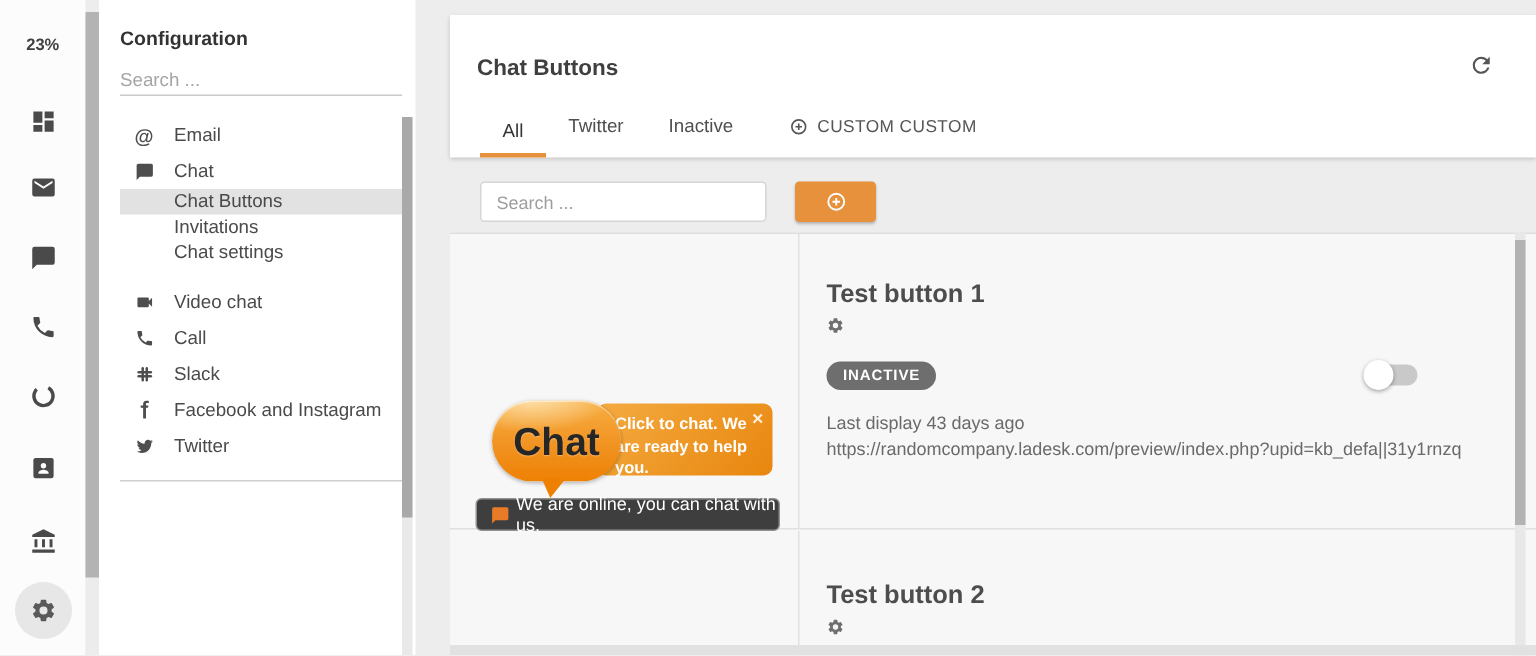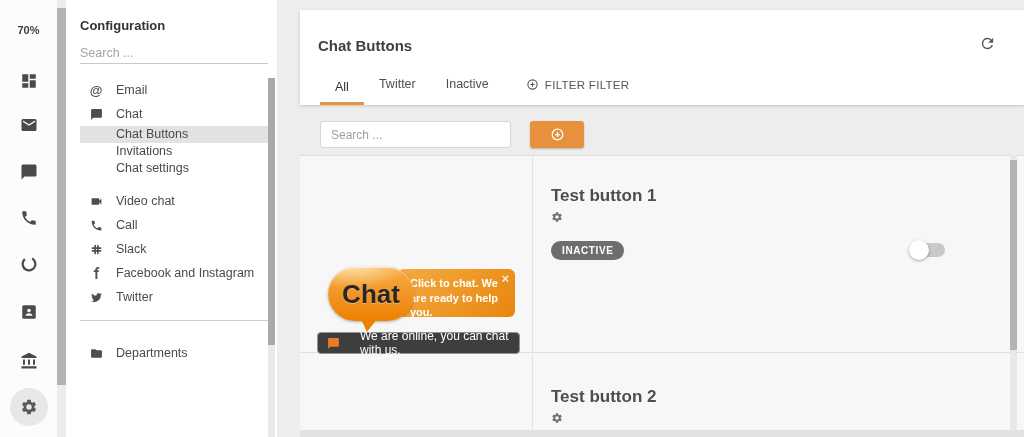--- a/index.html
+++ b/index.html
@@ -76,35 +76,35 @@
   .w-bubble { position:absolute; left:28px; top:111px; width:86px; height:54px; border-radius:27px; z-index:2;
               background:radial-gradient(120% 90% at 30% -10%, rgba(255,236,195,.95), rgba(255,255,255,0) 55%),
                          linear-gradient(180deg,#f7ae42 0%,#f19322 55%,#ee8103 100%);
               box-shadow:0 1px 3px rgba(0,0,0,.3), inset 0 1px 0 rgba(255,255,255,.5);
               display:flex; align-items:center; justify-content:center; }
   .w-bubble span { font-size:26px; font-weight:bold; color:#262626; text-shadow:0 1px 1px rgba(255,255,255,.35); }
   .w-tail { position:absolute; left:60px; top:163px; width:0; height:0; z-index:2;
             border-left:8px solid transparent; border-right:8px solid transparent; border-top:13px solid #ee8103;
             transform:skewX(-10deg); }
   .w-bar { position:absolute; left:17px; top:176px; width:203px; height:22px; background:#3e3e3e; border:1px solid #919191;
-           border-radius:4px; display:flex; align-items:center; gap:20px; padding-left:9px;
+           border-radius:4px; display:flex; align-items:center; gap:4px; padding-left:9px;
            color:#fff; font-size:12px; }
   .w-bar svg { width:13px; height:13px; fill:#e87b28; flex:none; }
 
   .list-scroll { position:absolute; left:1010px; top:155px; width:7px; height:282px; background:#e8e8e8; }
   .list-scroll .thumb { margin-top:5px; width:7px; height:190px; background:#b3b3b3; }
   .h-scroll { position:absolute; left:300px; right:0; bottom:0; height:7px; background:#e1e1e1; }
 </style>
 </head>
 <body>
 
 <div class="screen">
 
   <aside class="rail">
-    <div class="rail-el rail-zoom">70%</div>
+    <div class="rail-el rail-zoom">23%</div>
     <button class="rail-el rail-btn" style="top:70px">
       <svg viewBox="0 0 24 24">
           <path d="M3 13h8V3H3v10zm0 8h8v-6H3v6zm10 0h8V11h-8v10zm0-18v6h8V3h-8z"></path>
         </svg>
     </button>
     <button class="rail-el rail-btn" style="top:114px">
       <svg viewBox="0 0 24 24">
           <path d="M20 4H4a2 2 0 0 0-2 2v12a2 2 0 0 0 2 2h16a2 2 0 0 0 2-2V6a2 2 0 0 0-2-2zm0 4-8 5-8-5V6l8 5 8-5v2z"></path>
         </svg>
     </button>
@@ -202,28 +202,20 @@
       </div>
       <div class="nav-item">
         <span class="nav-ico">
             <svg viewBox="0 0 24 24">
               <path d="M22 5.9c-.7.3-1.5.5-2.3.6.8-.5 1.4-1.3 1.7-2.2-.8.5-1.6.8-2.5 1A4.1 4.1 0 0 0 11.8 8a4 4 0 0 0 .1.9A11.6 11.6 0 0 1 3.5 4.6a4.1 4.1 0 0 0 1.3 5.5c-.7 0-1.3-.2-1.9-.5v.1c0 2 1.4 3.6 3.3 4a4.2 4.2 0 0 1-1.9 0 4.1 4.1 0 0 0 3.8 2.9A8.2 8.2 0 0 1 2 18.4 11.6 11.6 0 0 0 8.3 20.2c7.5 0 11.7-6.3 11.7-11.7v-.5c.8-.6 1.5-1.3 2-2.1z"></path>
             </svg>
           </span>
         <span>Twitter</span>
       </div>
       <div class="nav-divider"></div>
-      <div class="nav-item">
-        <span class="nav-ico">
-            <svg viewBox="0 0 24 24">
-              <path d="M10 4H4a2 2 0 0 0-2 2v12a2 2 0 0 0 2 2h16a2 2 0 0 0 2-2V8a2 2 0 0 0-2-2h-8l-2-2z"></path>
-            </svg>
-          </span>
-        <span>Departments</span>
-      </div>
     </nav>
   </aside>
   <div class="sidebar-scroll">
     <div class="thumb"></div>
   </div>
 
   <main>
     <header class="card">
       <h1 class="card-title">Chat Buttons</h1>
       <button class="refresh-btn">
@@ -233,21 +225,21 @@
       </button>
       <div class="tabs">
         <div class="tab active">All</div>
         <div class="tab">Twitter</div>
         <div class="tab">Inactive</div>
         <div class="tab custom">
           <svg viewBox="0 0 24 24">
               <circle cx="12" cy="12" r="8.5" fill="none" stroke="currentColor" stroke-width="2"></circle>
               <path d="M12 8v8M8 12h8" stroke="currentColor" stroke-width="2" fill="none"></path>
             </svg>
-          <span>FILTER FILTER</span>
+          <span>CUSTOM CUSTOM</span>
         </div>
       </div>
     </header>
 
     <input class="toolbar-search" placeholder="Search ..." style="">
     <button class="add-btn">
       <svg viewBox="0 0 24 24">
           <circle cx="12" cy="12" r="8.5" fill="none" stroke="currentColor" stroke-width="2"></circle>
           <path d="M12 8v8M8 12h8" stroke="currentColor" stroke-width="2" fill="none"></path>
         </svg>
@@ -280,20 +272,24 @@
             <svg viewBox="0 0 24 24">
                 <path d="M19.14 12.94c.04-.3.06-.61.06-.94 0-.32-.02-.64-.07-.94l2.03-1.58c.18-.14.23-.41.12-.61l-1.92-3.32c-.12-.22-.37-.29-.59-.22l-2.39.96c-.5-.38-1.03-.7-1.62-.94l-.36-2.54c-.04-.24-.24-.41-.48-.41h-3.84c-.24 0-.43.17-.47.41l-.36 2.54c-.59.24-1.13.57-1.62.94l-2.39-.96c-.22-.08-.47 0-.59.22L2.74 8.87c-.12.21-.08.47.12.61l2.03 1.58c-.05.3-.09.63-.09.94s.02.64.07.94l-2.03 1.58c-.18.14-.23.41-.12.61l1.92 3.32c.12.22.37.29.59.22l2.39-.96c.5.38 1.03.7 1.62.94l.36 2.54c.05.24.24.41.48.41h3.84c.24 0 .44-.17.47-.41l.36-2.54c.59-.24 1.13-.56 1.62-.94l2.39.96c.22.08.47 0 .59-.22l1.92-3.32c.12-.22.07-.47-.12-.61l-2.01-1.58zM12 15.6A3.6 3.6 0 1 1 12 8.4a3.6 3.6 0 0 1 0 7.2z"></path>
               </svg>
           </button>
           <div class="status-line">
             <span class="badge">INACTIVE</span>
             <div class="toggle">
               <div class="knob"></div>
             </div>
           </div>
+          <div class="meta">
+            <div>Last display 43 days ago</div>
+            <div>https://randomcompany.ladesk.com/preview/index.php?upid=kb_defa||31y1rnzq</div>
+          </div>
         </div>
       </div>
 
       <div class="row row2">
         <div class="cell-preview"></div>
         <div class="cell-details">
           <h3 class="row-title">Test button 2</h3>
           <button class="row-gear">
             <svg viewBox="0 0 24 24">
                 <path d="M19.14 12.94c.04-.3.06-.61.06-.94 0-.32-.02-.64-.07-.94l2.03-1.58c.18-.14.23-.41.12-.61l-1.92-3.32c-.12-.22-.37-.29-.59-.22l-2.39.96c-.5-.38-1.03-.7-1.62-.94l-.36-2.54c-.04-.24-.24-.41-.48-.41h-3.84c-.24 0-.43.17-.47.41l-.36 2.54c-.59.24-1.13.57-1.62.94l-2.39-.96c-.22-.08-.47 0-.59.22L2.74 8.87c-.12.21-.08.47.12.61l2.03 1.58c-.05.3-.09.63-.09.94s.02.64.07.94l-2.03 1.58c-.18.14-.23.41-.12.61l1.92 3.32c.12.22.37.29.59.22l2.39-.96c.5.38 1.03.7 1.62.94l.36 2.54c.05.24.24.41.48.41h3.84c.24 0 .44-.17.47-.41l.36-2.54c.59-.24 1.13-.56 1.62-.94l2.39.96c.22.08.47 0 .59-.22l1.92-3.32c.12-.22.07-.47-.12-.61l-2.01-1.58zM12 15.6A3.6 3.6 0 1 1 12 8.4a3.6 3.6 0 0 1 0 7.2z"></path>

